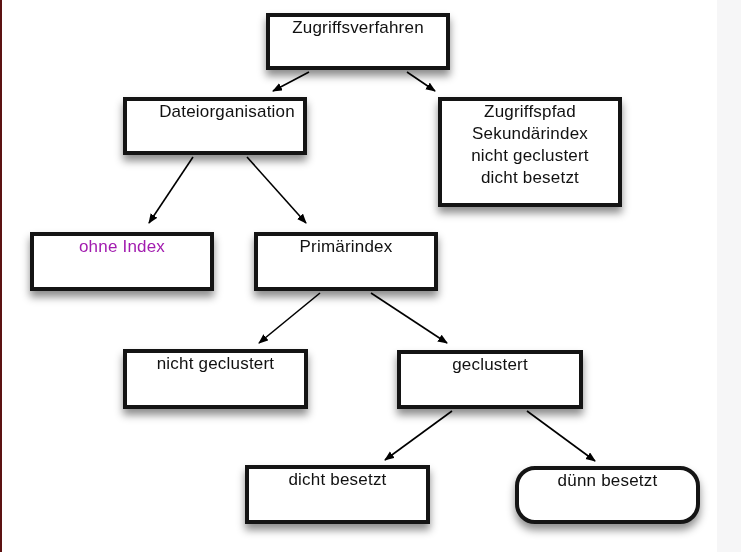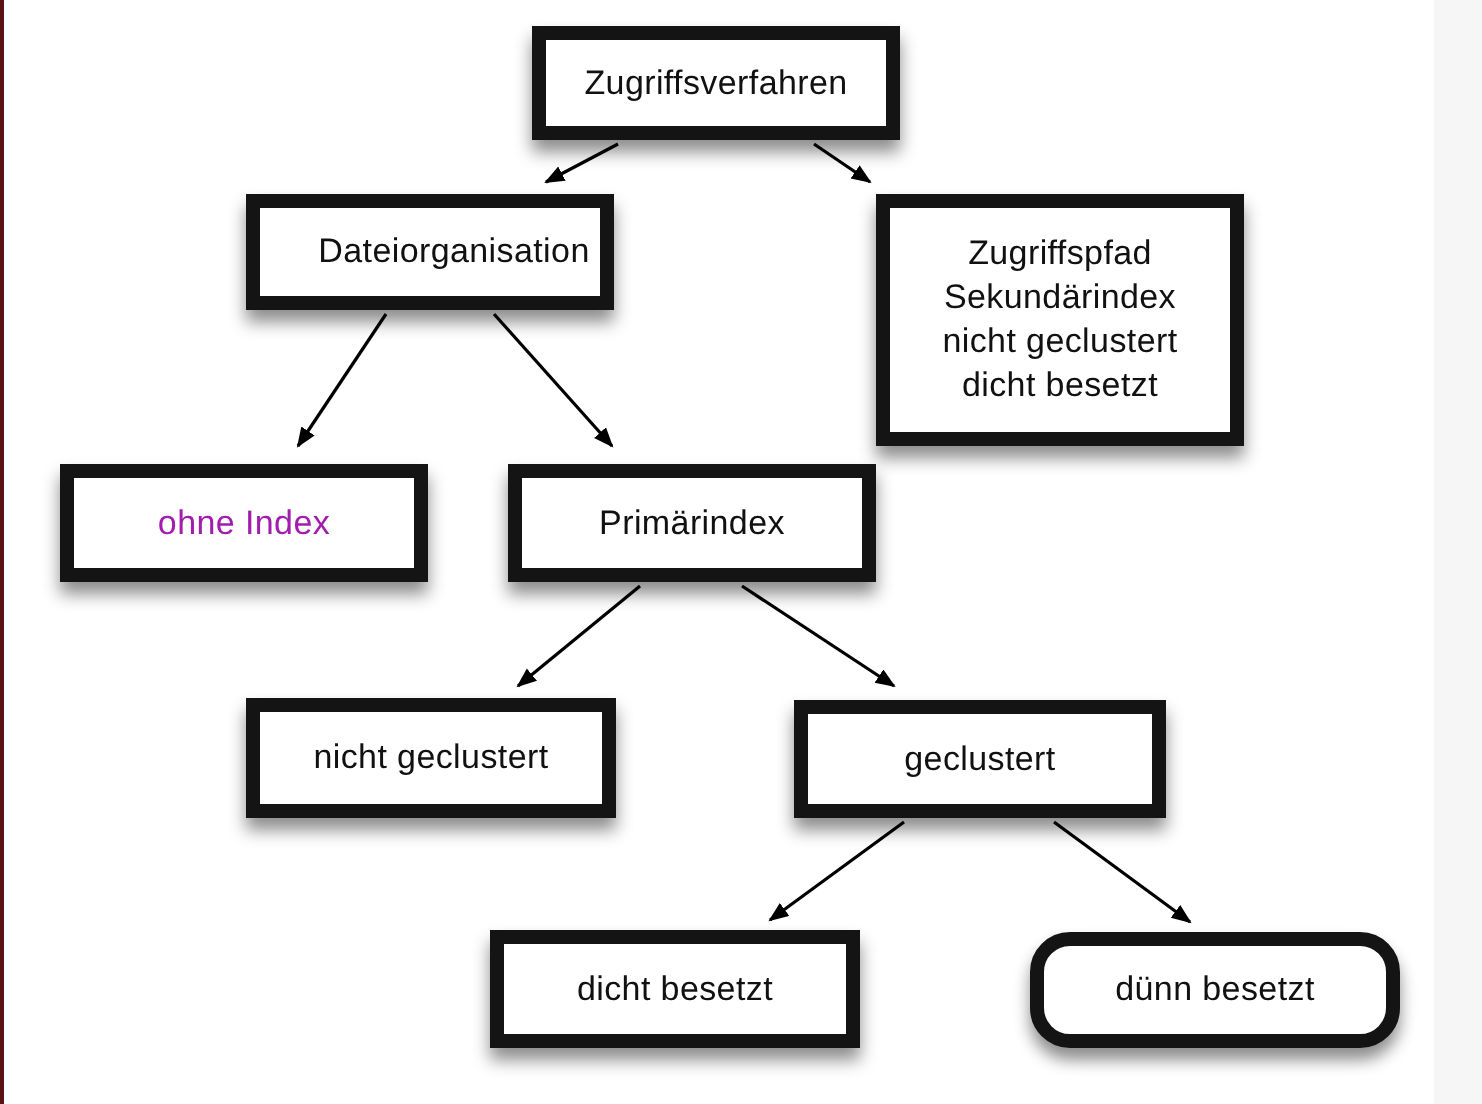--- a/index.html
+++ b/index.html
@@ -20,26 +20,25 @@
     width: 24px;
   }
   #edges {
     position: absolute; left: 0; top: 0;
     width: 741px; height: 552px;
     pointer-events: none;
   }
   .node {
     position: absolute;
     background: #ffffff;
-    border: 7px solid #ef4444;
+    border: 4px solid #ef4444;
     box-shadow: 0 6px 8px rgba(0,0,0,0.45);
     display: flex;
     flex-direction: column;
     align-items: center;
-    justify-content: center;
     box-sizing: border-box;
     z-index: 2;
   }
   .node-line {
     font-size: 17px;
     line-height: 22px;
     color: #111111;
     letter-spacing: 0.2px;
     white-space: nowrap;
   }
@@ -70,21 +69,21 @@
       </g>
   </svg>
 
   <div id="diagram">
       <div class="node" style="left: 266px; top: 13px; width: 184px; height: 57px; background: rgb(255, 255, 255); border-color: rgb(20, 20, 20);">
         <div class="node-line" style="color: rgb(17, 17, 17);">Zugriffsverfahren</div>
       </div>
       <div class="node" style="left: 123px; top: 97px; width: 184px; height: 58px; background: rgb(255, 255, 255); border-color: rgb(20, 20, 20); padding-left: 24px;">
         <div class="node-line" style="color: rgb(17, 17, 17);">Dateiorganisation</div>
       </div>
-      <div class="node" style="left: 438px; top: 97px; width: 184px; height: 126px; background: rgb(255, 255, 255); border-color: rgb(20, 20, 20);">
+      <div class="node" style="left: 438px; top: 97px; width: 184px; height: 110px; background: rgb(255, 255, 255); border-color: rgb(20, 20, 20);">
         <div class="node-line" style="color: rgb(17, 17, 17);">Zugriffspfad</div>
         <div class="node-line italic" style="color: rgb(17, 17, 17);">Sekundärindex</div>
         <div class="node-line italic" style="color: rgb(17, 17, 17);">nicht geclustert</div>
         <div class="node-line italic" style="color: rgb(17, 17, 17);">dicht besetzt</div>
       </div>
       <div class="node" style="left: 30px; top: 232px; width: 184px; height: 59px; background: rgb(255, 255, 255); border-color: rgb(20, 20, 20);">
         <div class="node-line" style="color: #a21caf;">ohne Index</div>
       </div>
       <div class="node" style="left: 254px; top: 232px; width: 184px; height: 59px; background: rgb(255, 255, 255); border-color: rgb(20, 20, 20);">
         <div class="node-line" style="color: rgb(17, 17, 17);">Primärindex</div>

